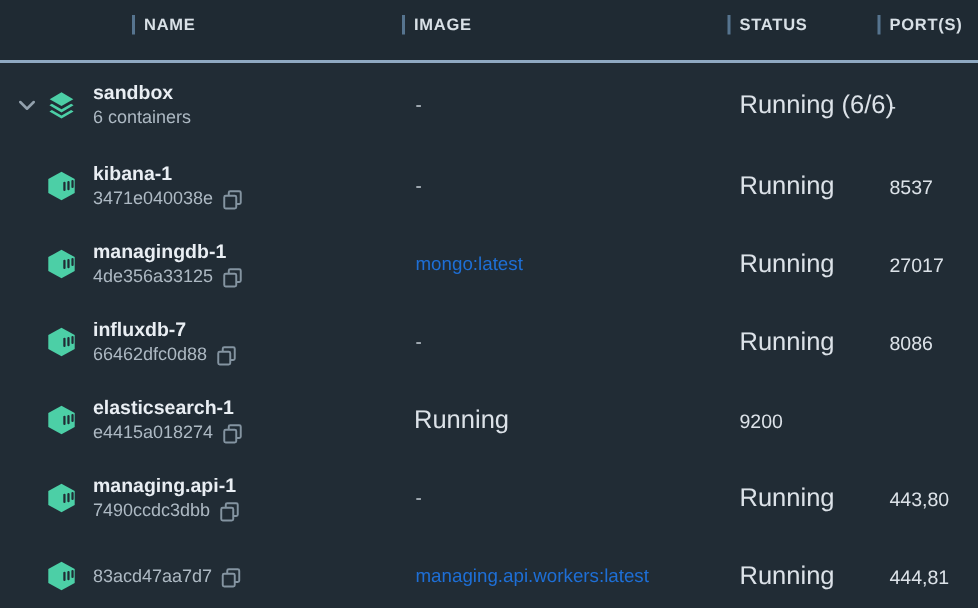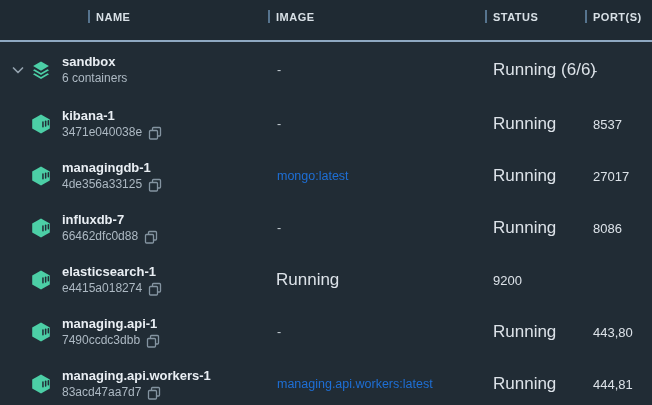--- a/index.html
+++ b/index.html
@@ -255,21 +255,20 @@
 
   <div class="row">
     <div class="cell-name">
       <span class="chev"></span>
       <span class="rowicon">
         <svg width="22" height="22" viewBox="0 0 22 22">
             <use href="#ic-cube"></use>
           </svg>
       </span>
       <span class="nametext">
-        <div class="name">managing.api.workers-1</div>
         <div class="sub">
           <span>83acd47aa7d7</span>
           <span class="copy">
             <svg width="14" height="14" viewBox="0 0 14 14">
                 <use href="#ic-copy"></use>
               </svg>
           </span>
         </div>
       </span>
     </div>

